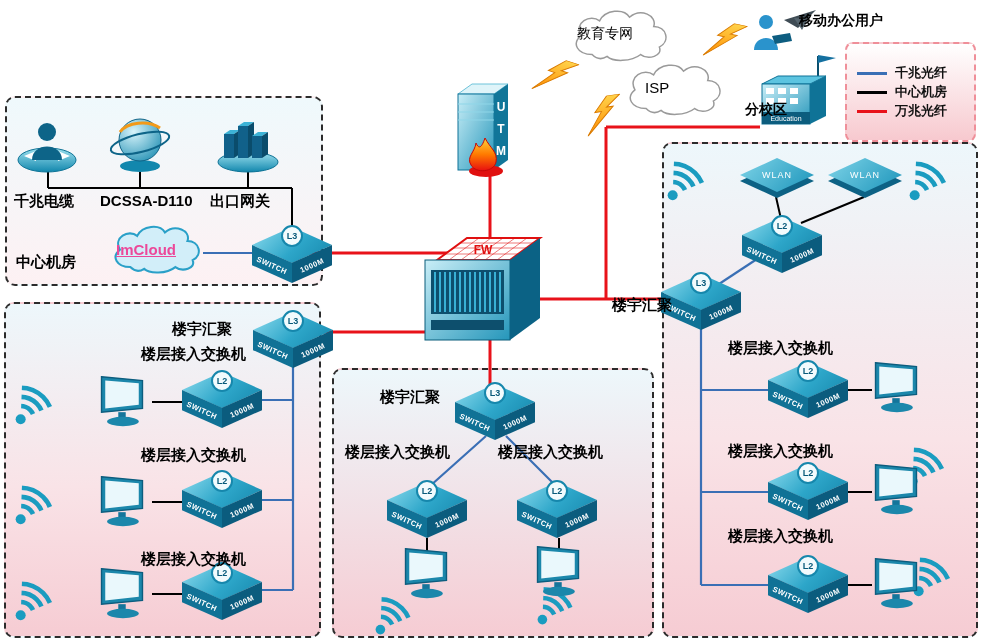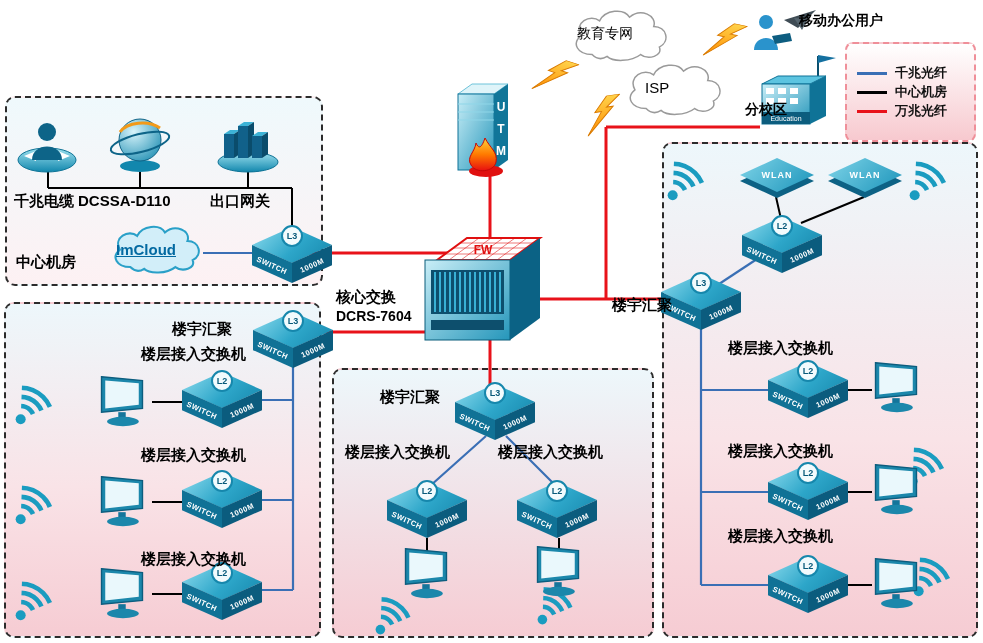--- a/index.html
+++ b/index.html
@@ -19,21 +19,21 @@
   .legend-line{width:30px;height:0;border-top:3px solid #000;}
   .legend-label{font-size:13px;font-weight:bold;color:#111;white-space:nowrap;}
   
   #art{position:absolute;left:0;top:0;}
   
   .lbl{position:absolute;font-weight:bold;color:#000;font-size:15px;white-space:nowrap;}
   .lbl-sm{font-size:14px;}
   .lbl-n{font-weight:normal;}
   .center{text-align:left;}
   #title{position:absolute;left:8px;top:14px;font-size:24px;font-weight:bold;color:#e60012;letter-spacing:1px;white-space:nowrap;}
-  #imcloud-label{color:#0369a1;text-decoration:underline;}
+  #imcloud-label{color:#ec4899;text-decoration:underline;}
   .two-line div{line-height:1.3;}
   
   #utm-letters{position:absolute;left:492px;top:97px;width:16px;height:72px;color:#fff;
                font-size:12px;font-weight:bold;writing-mode:vertical-rl;text-orientation:upright;
                letter-spacing:8px;text-align:center;}
   
   .switch{position:absolute;width:80px;height:56px;}
   .sw-top{position:absolute;left:0;top:0;width:80px;height:36px;
           clip-path:polygon(50% 0,100% 50%,50% 100%,0 50%);
           background:linear-gradient(135deg,#8edcee 0%,#2da6c9 55%,#1687ac 100%);}
@@ -47,21 +47,21 @@
             background:#f2fbfd;border:2px solid #1687ac;color:#085a7a;font-size:9px;font-weight:bold;
             display:flex;align-items:center;justify-content:center;box-sizing:border-box;}
   
   .wlan{position:absolute;width:74px;height:40px;}
   .wl-base{position:absolute;left:0;top:6px;width:74px;height:34px;
            clip-path:polygon(50% 0,100% 50%,50% 100%,0 50%);background:#0d6285;}
   .wl-top{position:absolute;left:0;top:0;width:74px;height:34px;
           clip-path:polygon(50% 0,100% 50%,50% 100%,0 50%);
           background:linear-gradient(135deg,#7fd4e8,#1b94ba);
           display:flex;align-items:center;justify-content:center;}
-  .wl-top span{color:#fff;font-size:9px;font-weight:bold;letter-spacing:1px;}
+  .wl-top span{color:#fff;font-size:9px;font-weight:normal;letter-spacing:1px;}
 </style>
 </head>
 <body>
 
 <div id="stage">
 
   <div class="zone" id="zone-server"></div>
   <div class="zone" id="zone-left"></div>
   <div class="zone" id="zone-mid"></div>
   <div class="zone" id="zone-right"></div>
@@ -406,28 +406,24 @@
   </div>
 
 
   <div class="lbl lbl-sm lbl-n center" style="left:577px;top:25px;width:92px">教育专网</div>
   <div class="lbl lbl-n center" style="left:645px;top:79px;width:65px">ISP</div>
   <div class="lbl lbl-sm" style="left:799px;top:12px">移动办公用户</div>
   <div class="lbl lbl-sm" style="left:745px;top:101px">分校区</div>
 
   <div id="utm-letters">UTM</div>
 
-  <div class="lbl center two-line" style="left:336px;top:287px;width:96px">
-    <div>核心交换</div>
-    <div style="font-size:14px">DCRS-7604</div>
-  </div>
 
   <div class="lbl" style="left:16px;top:253px">中心机房</div>
   <div class="lbl center" style="left:14px;top:192px;width:68px">千兆电缆</div>
-  <div class="lbl center" style="left:78px;top:192px;width:92px">DCSSA-D110</div>
+  <div class="lbl center" style="left:100px;top:192px;width:92px">DCSSA-D110</div>
   <div class="lbl center" style="left:210px;top:192px;width:76px">出口网关</div>
   <div class="lbl center" id="imcloud-label" style="left:116px;top:241px;width:84px">ImCloud</div>
 
   <div class="lbl" style="left:172px;top:320px">楼宇汇聚</div>
   <div class="lbl" style="left:380px;top:388px">楼宇汇聚</div>
   <div class="lbl" style="left:612px;top:296px">楼宇汇聚</div>
 
   <div class="lbl" style="left:141px;top:345px">楼层接入交换机</div>
   <div class="lbl" style="left:141px;top:446px">楼层接入交换机</div>
   <div class="lbl" style="left:141px;top:550px">楼层接入交换机</div>

